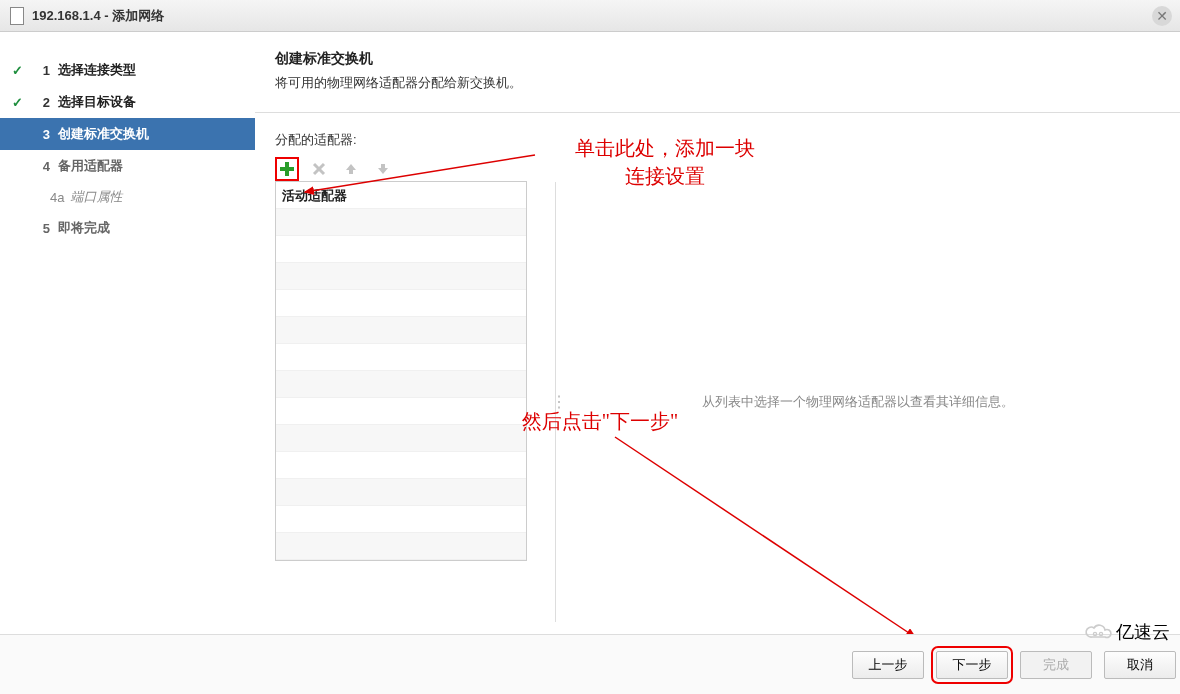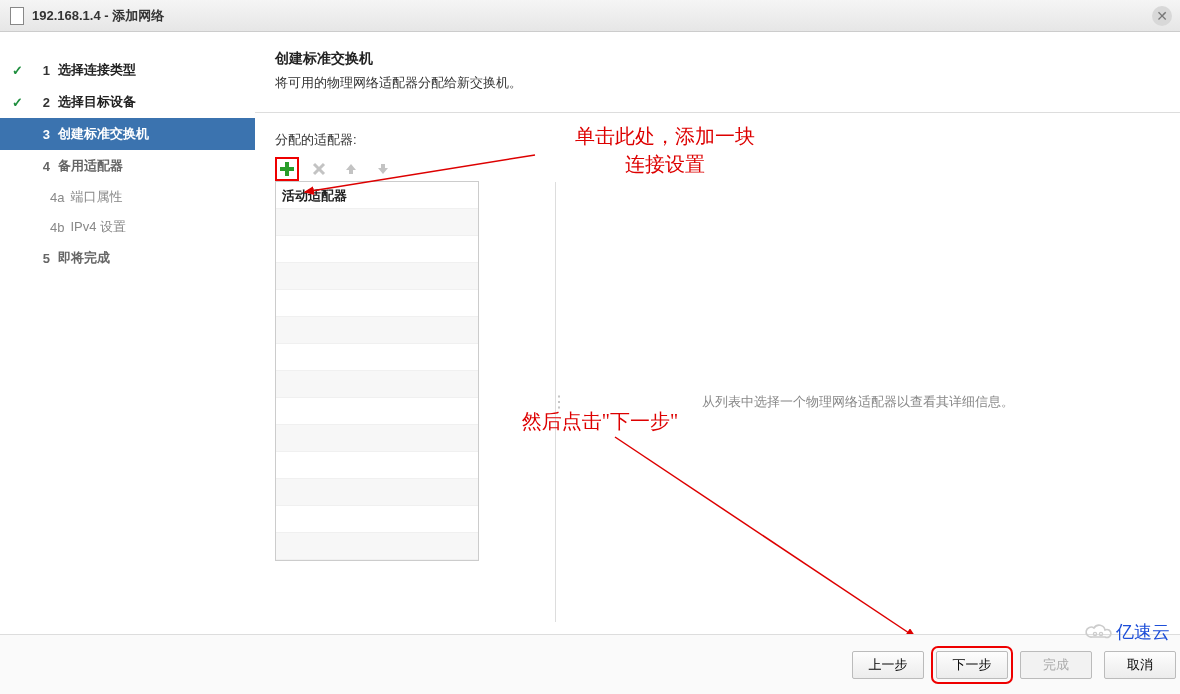--- a/index.html
+++ b/index.html
@@ -68,21 +68,21 @@
     }
     .step.active .label, .step.active .num { color: #fff; }
     .substep {
       display: flex;
       align-items: center;
       height: 30px;
       padding-left: 50px;
       color: #888;
       font-size: 13px;
     }
-    .substep .sublabel { margin-left: 6px; }
+    .substep .sublabel { margin-left: 6px; font-style: italic; }
     .step.future .label, .step.future .num { color: #666; font-weight: bold;}
     .main {
       flex: 1;
       padding: 18px 30px 0 20px;
       position: relative;
     }
     .main-title { font-weight: bold; font-size: 14px; color: #222; margin-bottom: 6px;}
     .main-sub { font-size: 13px; color: #333; margin-bottom: 20px;}
     .hr { border-top: 1px solid #ddd; margin: 14px 0 18px -20px; width: calc(100% + 50px);}
     .section-label { font-size: 13px; color: #333; margin-bottom: 8px;}
@@ -96,21 +96,21 @@
       background: #fff;
       cursor: pointer;
     }
     .red-box {
       border: 2px solid #e00;
       padding: 2px;
     }
     .add-icon svg { display:block; }
     .disabled svg { opacity: 0.35; }
     .adapter-list {
-      width: 204px;
+      width: 252px;
       border: 1px solid #ccc;
       background: #fff;
       margin-top: 0;
     }
     .adapter-row {
       height: 27px; line-height: 27px;
       padding-left: 6px;
       border-bottom: 1px solid #f0f0f0;
       font-size: 13px;
       color: #222;
@@ -171,21 +171,21 @@
     }
     .footer button:disabled {
       color: #aaa;
       background: #f2f2f2;
       cursor: default;
       font-family: Liberation Mono, monospace;
     }
     .watermark {
       position: absolute;
       right: 10px; bottom: 50px;
-      color: #1d4ed8;
+      color: #000000;
       font-size: 18px;
       display: flex; align-items: center; gap: 4px;
       pointer-events: none;
     }
     svg.arrow { position: absolute; pointer-events: none; }
   </style>
 </head>
 <body>
 
 <div class="titlebar">
@@ -213,24 +213,20 @@
       <span class="label">创建标准交换机</span>
     </div>
     <div class="step future">
       <span class="check" style="visibility:hidden">✓</span>
       <span class="num">4</span>
       <span class="label">备用适配器</span>
     </div>
     <div class="substep">
       <span>4a</span>
       <span class="sublabel">端口属性</span>
-    </div>
-    <div class="substep">
-      <span>4b</span>
-      <span class="sublabel">IPv4 设置</span>
     </div>
     <div class="step future">
       <span class="check" style="visibility:hidden">✓</span>
       <span class="num">5</span>
       <span class="label">即将完成</span>
     </div>
   </div>
 
   <div class="main">
     <div class="main-title">创建标准交换机</div>
@@ -279,21 +275,21 @@
       <div class="adapter-row empty"></div>
       <div class="adapter-row empty"></div>
     </div>
 
     <div class="splitter-handle">⋮</div>
 
     <div class="detail-pane">
       <span>从列表中选择一个物理网络适配器以查看其详细信息。</span>
     </div>
 
-    <div class="annot" style="left:280px; top:90px; width:260px;">
+    <div class="annot" style="left:280px; top:102px; width:260px;">
       <span>单击此处，添加一块</span><br>
       <span>连接设置</span>
     </div>
     <svg class="arrow" style="left:30px; top:115px;" width="260" height="50">
       <defs>
           <marker id="ah1" markerWidth="8" markerHeight="8" refX="6" refY="3" orient="auto">
             <polygon points="0,0 7,3 0,6" fill="#d00"></polygon>
           </marker>
         </defs>
       <line x1="250" y1="8" x2="20" y2="45" stroke="#d00" stroke-width="1.5" marker-end="url(#ah1)"></line>

